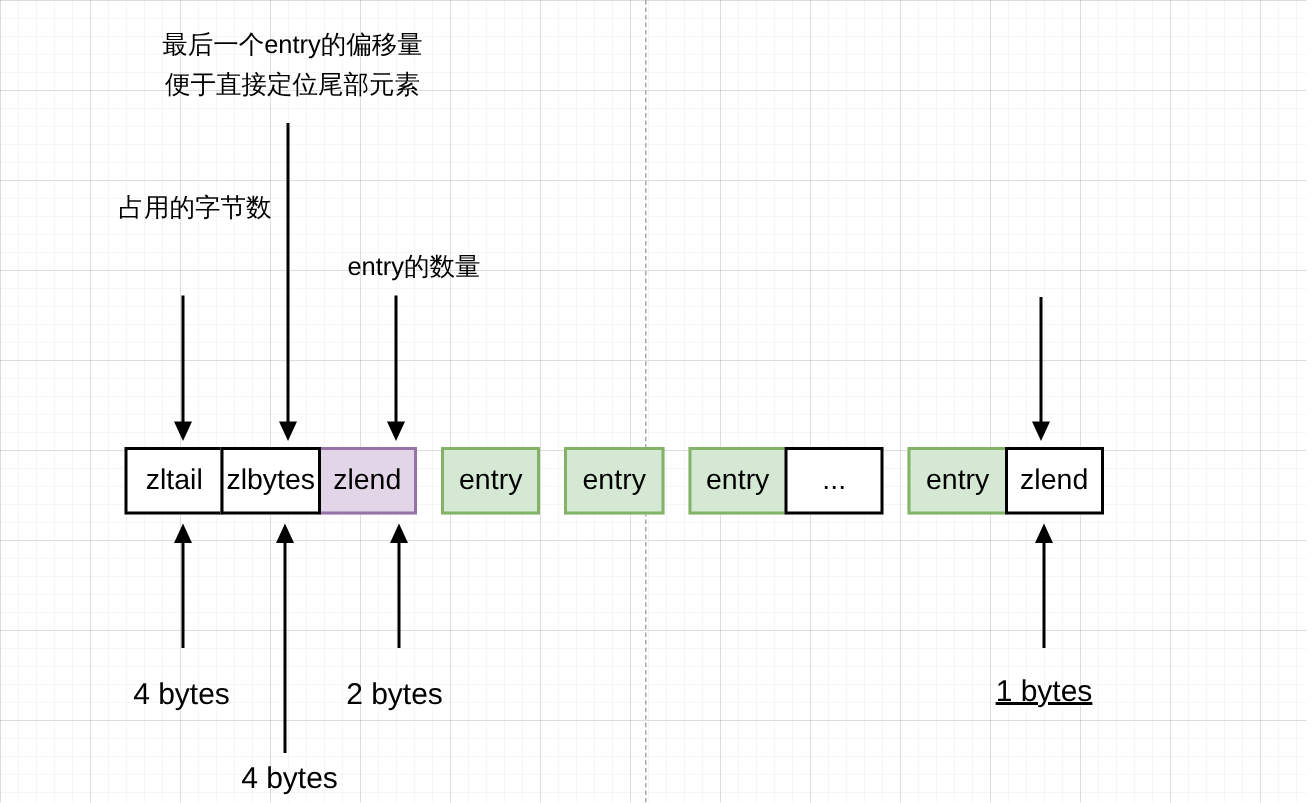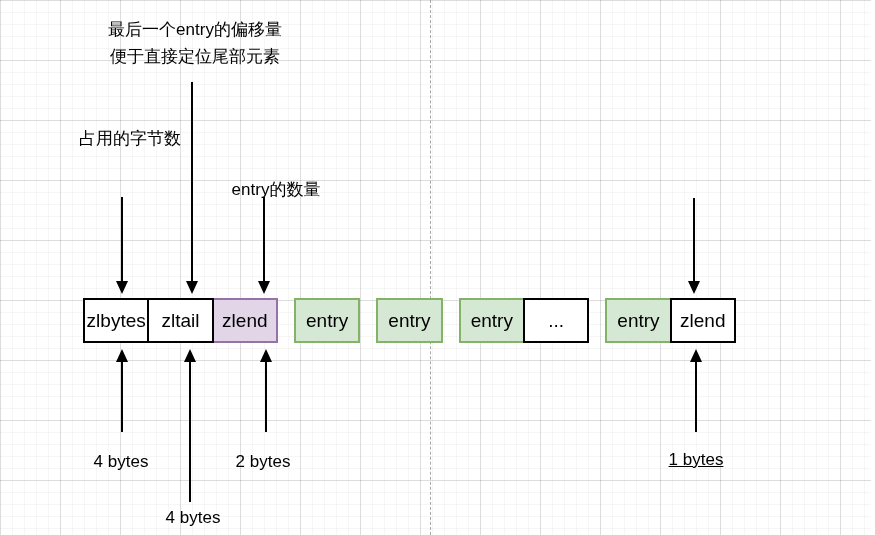--- a/index.html
+++ b/index.html
@@ -32,21 +32,21 @@
     color:#000;
     font-size:17px;
     line-height:27px;
     z-index:3;
   }
   .byte-label {
     position:absolute;
     transform:translateX(-50%);
     white-space:nowrap;
     color:#000;
-    font-size:17px;
+    font-size:20px;
     z-index:3;
   }
   .box-row {
     position:absolute; left:83px; top:298px;
     width:653px; height:45px;
     display:flex;
     z-index:2;
   }
   .box {
     flex:1;
@@ -102,21 +102,21 @@
 
   <div class="note" style="left:195px; top:16px;">
     <div>最后一个entry的偏移量</div>
     <div>便于直接定位尾部元素</div>
   </div>
 
   <div class="note" style="left:130px; top:124px; line-height:29px;">
     <div>占用的字节数</div>
   </div>
 
-  <div class="note" style="left:276px; top:176px;">
+  <div class="note" style="left:276px; top:164px;">
     <div>entry的数量</div>
   </div>
 
 
   <div class="arrow down" style="left:192px; top:82px;  height:212px;">
       <div class="shaft"></div>
       <div class="head"></div>
     </div>
   <div class="arrow down" style="left:122px; top:197px; height:97px;">
       <div class="shaft"></div>
@@ -126,24 +126,24 @@
       <div class="shaft"></div>
       <div class="head"></div>
     </div>
   <div class="arrow down" style="left:694px; top:198px; height:96px;">
       <div class="shaft"></div>
       <div class="head"></div>
     </div>
 
   <div class="box-row">
     <div class="box white">
-        <span>zlbytes</span>
+        <span>zltail</span>
       </div>
     <div class="box white">
-        <span>zltail</span>
+        <span>zlbytes</span>
       </div>
     <div class="box purple">
         <span>zlend</span>
       </div>
     <div class="box green">
         <span>entry</span>
       </div>
     <div class="box green">
         <span>entry</span>
       </div>

